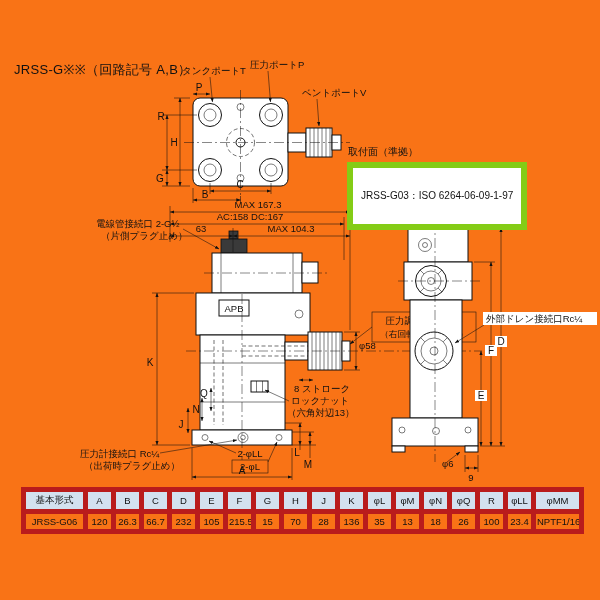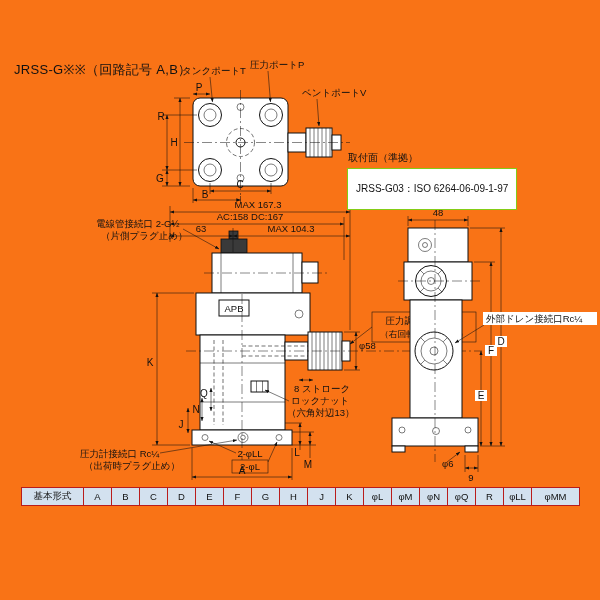--- a/index.html
+++ b/index.html
@@ -2,33 +2,33 @@
 <html><head>
 <meta charset="utf-8">
 <style>
 *{margin:0;padding:0;box-sizing:border-box}
 html,body{background:#fff}
 body{width:600px;height:600px;font-family:"Liberation Sans",sans-serif}
 .canvas{position:relative;width:600px;height:600px;background:#f97316;overflow:hidden}
 .title{position:absolute;left:14px;top:60px;font-size:13px;color:#111;letter-spacing:.3px}
 .drawing{position:absolute;left:0;top:0}
 .mount-note{position:absolute;left:347px;top:137px;font-size:10px;color:#111}
-.mn-head{margin:14px 0 3px 1px}
-.mn-box{border:1px solid #84cc16;padding:12px 8px;line-height:1.55;background:#fff}
+.mn-head{margin:8px 0 3px 1px}
+.mn-box{border:6px solid #84cc16;padding:20px 8px;line-height:1.55;background:#fff}
 .ln{stroke:#111;stroke-width:1;fill:none}
 .thin{stroke:#111;stroke-width:.55;fill:none}
 .cl{stroke:#111;stroke-width:.5;fill:none;stroke-dasharray:10 3 2 3}
 .hid{stroke:#111;stroke-width:.6;fill:none;stroke-dasharray:4 2.5}
 .dark{fill:#3a3a3a;stroke:#111;stroke-width:.8}
 .fw{fill:#fff}
 .t10{font-family:"Liberation Sans",sans-serif;font-size:10px;fill:#111}
 .t9{font-family:"Liberation Sans",sans-serif;font-size:9.5px;fill:#111}
 .t8{font-family:"Liberation Sans",sans-serif;font-size:8.8px;fill:#111}
 .dim-table{position:absolute;left:21px;top:487px;width:558px;border-collapse:collapse;table-layout:fixed;font-size:9.5px;color:#111}
-.dim-table th,.dim-table td{border:1px solid #b91c1c;text-align:center;padding:2px 1px;height:17px;white-space:nowrap;overflow:hidden;font-weight:400}
+.dim-table th,.dim-table td{border:5px solid #b91c1c;text-align:center;padding:2px 1px;height:17px;white-space:nowrap;overflow:hidden;font-weight:400}
 .dim-table thead th{background:#d3e1ef}
 </style>
 </head>
 <body>
 
 <div class="canvas">
 
   <div class="title">JRSS-G※※（回路記号 A,B）</div>
 
   <svg class="drawing" width="600" height="486" viewBox="0 0 600 486">
@@ -297,16 +297,36 @@
         <th>φL</th>
         <th>φM</th>
         <th>φN</th>
         <th>φQ</th>
         <th>R</th>
         <th>φLL</th>
         <th>φMM</th>
       </tr>
     </thead>
     <tbody>
+      <tr>
+        <td>JRSS-G06</td>
+        <td>120</td>
+        <td>26.3</td>
+        <td>66.7</td>
+        <td>232</td>
+        <td>105</td>
+        <td>215.5</td>
+        <td>15</td>
+        <td>70</td>
+        <td>28</td>
+        <td>136</td>
+        <td>35</td>
+        <td>13</td>
+        <td>18</td>
+        <td>26</td>
+        <td>100</td>
+        <td>23.4</td>
+        <td>NPTF1/16</td>
+      </tr>
     </tbody>
   </table>
 
 </div>
 
 </body></html>

